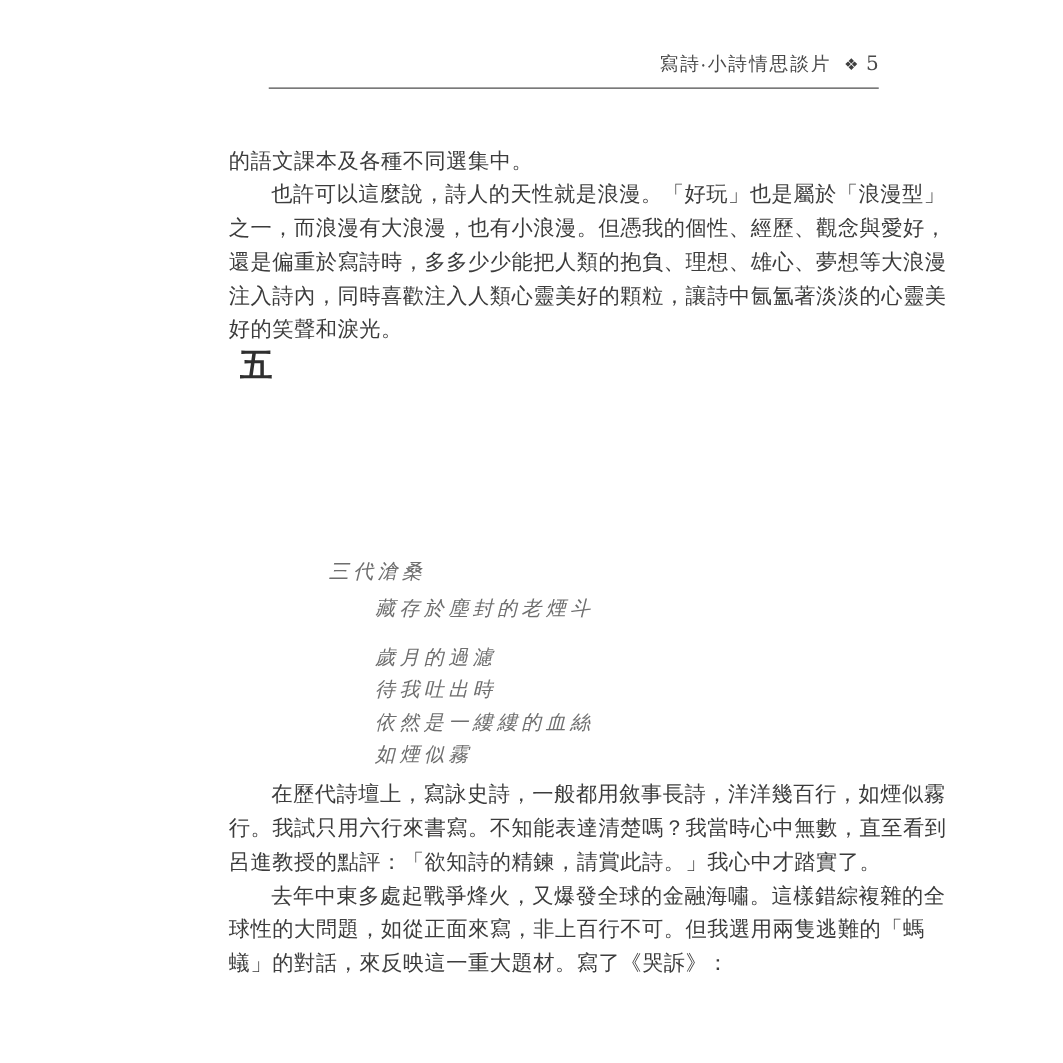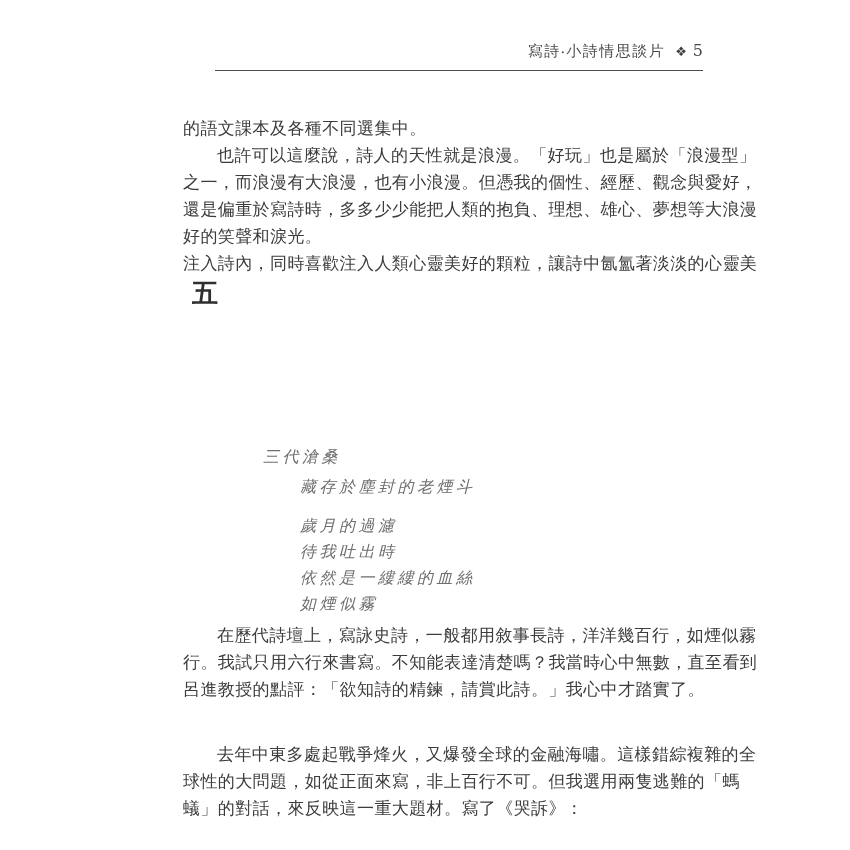--- a/index.html
+++ b/index.html
@@ -102,22 +102,22 @@
   </div>
 
   <div class="para" style="top:115px;">
     <div class="line">的語文課本及各種不同選集中。</div>
   </div>
 
   <div class="para" style="top:142px;">
     <div class="line indent">也許可以這麼說，詩人的天性就是浪漫。「好玩」也是屬於「浪漫型」</div>
     <div class="line">之一，而浪漫有大浪漫，也有小浪漫。但憑我的個性、經歷、觀念與愛好，</div>
     <div class="line">還是偏重於寫詩時，多多少少能把人類的抱負、理想、雄心、夢想等大浪漫</div>
+    <div class="line">注入詩內，同時喜歡注入人類心靈美好的顆粒，讓詩中氤氳著淡淡的心靈美</div>
     <div class="line">好的笑聲和淚光。</div>
-    <div class="line">注入詩內，同時喜歡注入人類心靈美好的顆粒，讓詩中氤氳著淡淡的心靈美</div>
   </div>
 
   <div class="section-heading">五</div>
 
 
   <div class="poem">
     <div class="poem-line poem-title">三代滄桑</div>
     <div class="poem-body">
       <div class="poem-line">藏存於塵封的老煙斗</div>
       <div class="stanza-gap"></div>
@@ -127,19 +127,19 @@
       <div class="poem-line">如煙似霧</div>
     </div>
   </div>
 
   <div class="para" style="top:622px;">
     <div class="line indent">在歷代詩壇上，寫詠史詩，一般都用敘事長詩，洋洋幾百行，如煙似霧</div>
     <div class="line">行。我試只用六行來書寫。不知能表達清楚嗎？我當時心中無數，直至看到</div>
     <div class="line">呂進教授的點評：「欲知詩的精鍊，請賞此詩。」我心中才踏實了。</div>
   </div>
 
-  <div class="para" style="top:703px;margin-top:38px;">
+  <div class="para" style="top:703px;">
     <div class="line indent">去年中東多處起戰爭烽火，又爆發全球的金融海嘯。這樣錯綜複雜的全</div>
     <div class="line">球性的大問題，如從正面來寫，非上百行不可。但我選用兩隻逃難的「螞</div>
     <div class="line">蟻」的對話，來反映這一重大題材。寫了《哭訴》：</div>
   </div>
 
 </div>
 
 </body></html>

